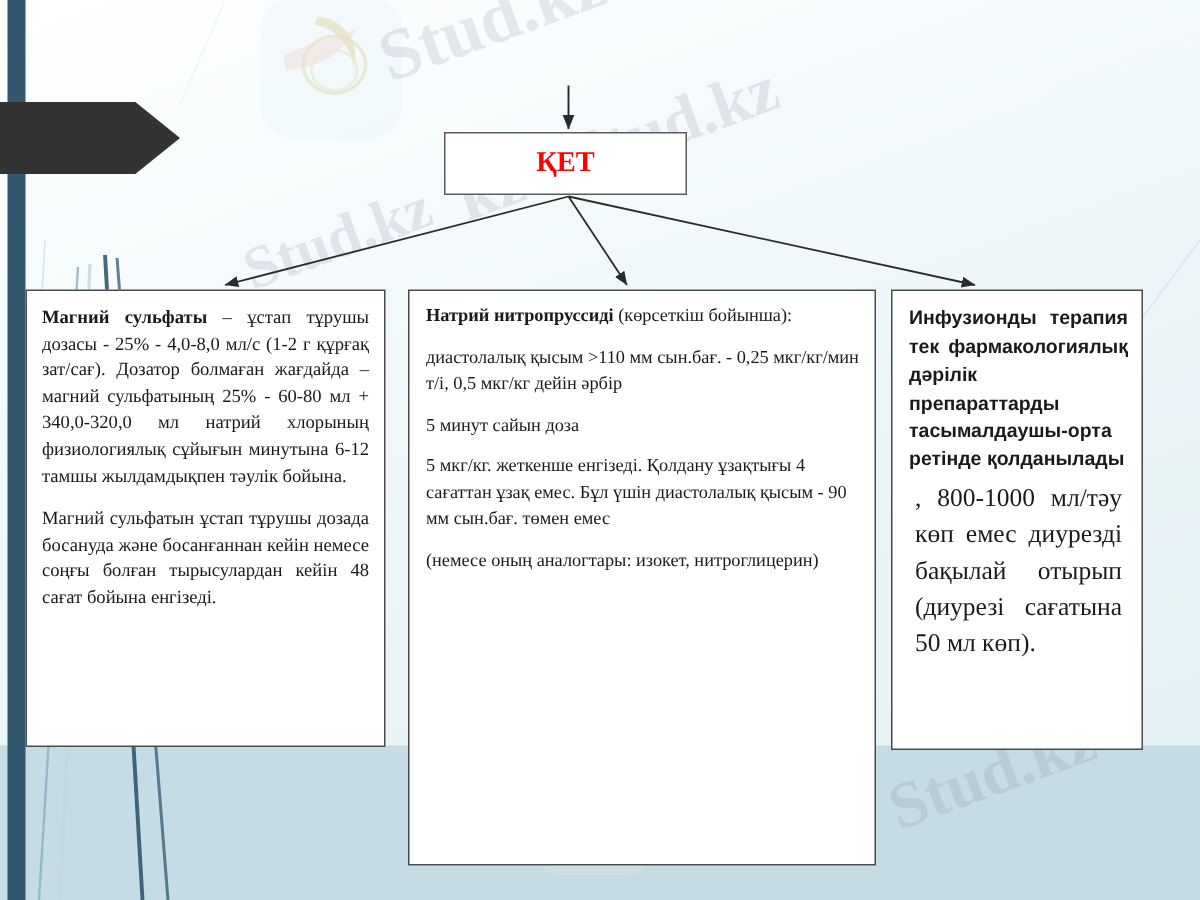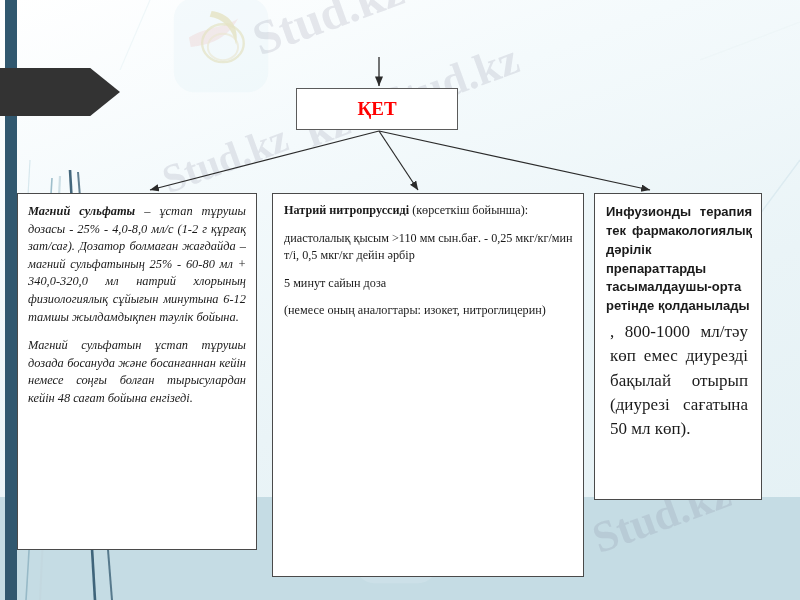--- a/index.html
+++ b/index.html
@@ -120,21 +120,21 @@
   }
 
   .textbox {
     position: absolute;
     background: #ffffff;
     border: 1px solid #4a4a4a;
     box-sizing: border-box;
     z-index: 5;
     color: #1a1a1a;
   }
-  #box-left  { left: 17px;  top: 193px; width: 240px; height: 357px; padding: 9px 10px 6px 10px; font-style: italic; }
+  #box-left  { left: 17px;  top: 193px; width: 240px; height: 305px; padding: 9px 10px 6px 10px; }
   #box-mid   { left: 272px; top: 193px; width: 312px; height: 384px; padding: 8px 10px 14px 11px; }
   #box-right { left: 594px; top: 193px; width: 168px; height: 307px; padding: 9px 9px 6px 11px; }
 
   
   .p-serif {
     font-family: "Liberation Serif", serif;
     font-size: 12.4px;
     line-height: 1.42;
     text-align: justify;
     margin: 0 0 11px 0;
@@ -240,20 +240,21 @@
 
   <div id="box-left" class="textbox">
     <p class="p-serif"><b>Магний сульфаты</b><span> – ұстап тұрушы дозасы - 25% - 4,0-8,0 мл/с (1-2 г құрғақ зат/сағ). Дозатор болмаған жағдайда – магний сульфатының 25% - 60-80 мл + 340,0-320,0 мл натрий хлорының физиологиялық сұйығын минутына 6-12 тамшы жылдамдықпен тәулік бойына.</span></p>
     <p class="p-serif"><span>Магний сульфатын ұстап тұрушы дозада босануда және босанғаннан кейін немесе соңғы болған тырысулардан кейін 48 сағат бойына енгізеді.</span></p>
   </div>
 
   <div id="box-mid" class="textbox">
     <p class="p-serif"><b>Натрий нитропруссиді</b><span> (көрсеткіш бойынша):</span></p>
     <p class="p-serif"><span>диастолалық қысым &gt;110 мм сын.бағ. - 0,25 мкг/кг/мин т/і,  0,5 мкг/кг дейін әрбір</span></p>
     <p class="p-serif"><span>5 минут сайын доза</span></p>
+    <p class="p-serif"><span>5 мкг/кг. жеткенше енгізеді. Қолдану ұзақтығы 4 сағаттан ұзақ емес. Бұл үшін диастолалық қысым - 90 мм сын.бағ. төмен емес</span></p>
     <p class="p-serif"><span>(немесе оның аналогтары: изокет, нитроглицерин)</span></p>
   </div>
 
   <div id="box-right" class="textbox">
     <p class="p-bold-sans"><span>Инфузионды терапия тек фармакологиялық дәрілік препараттарды тасымалдаушы-орта ретінде қолданылады</span></p>
     <p class="p-serif-tail"><span>, 800-1000 мл/тәу көп емес диурезді бақылай отырып (диурезі сағатына 50 мл көп).</span></p>
   </div>
 
 </div>
 

